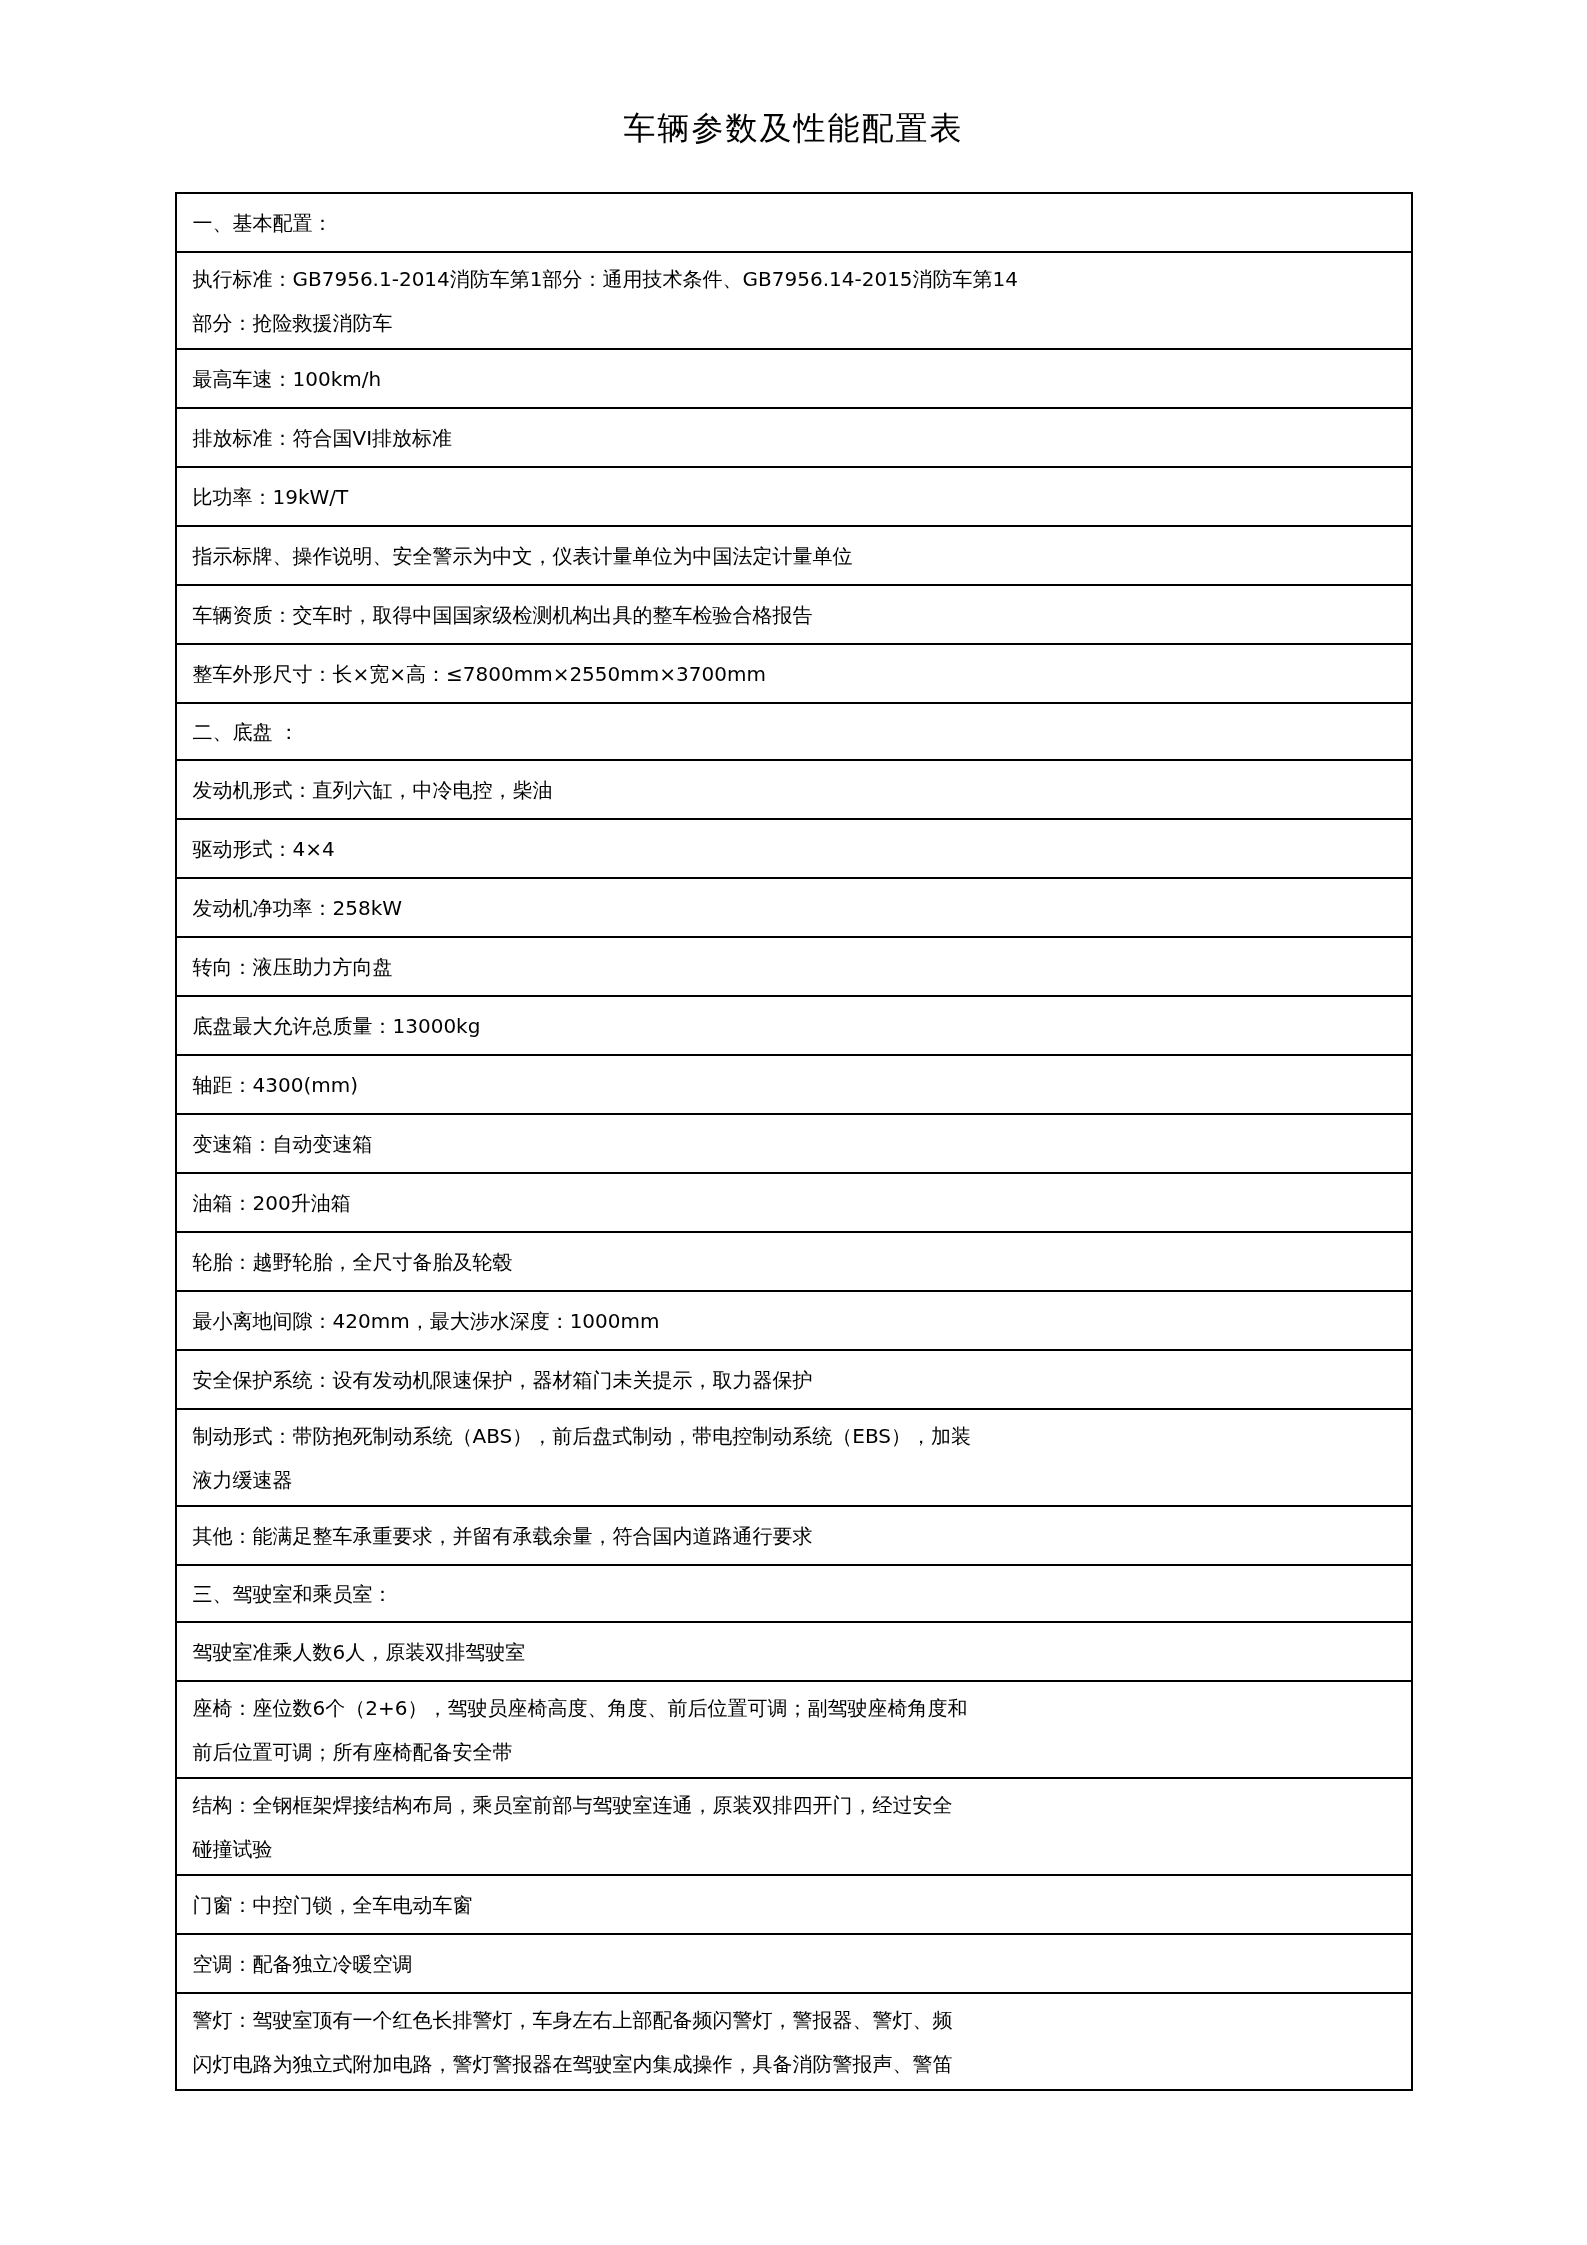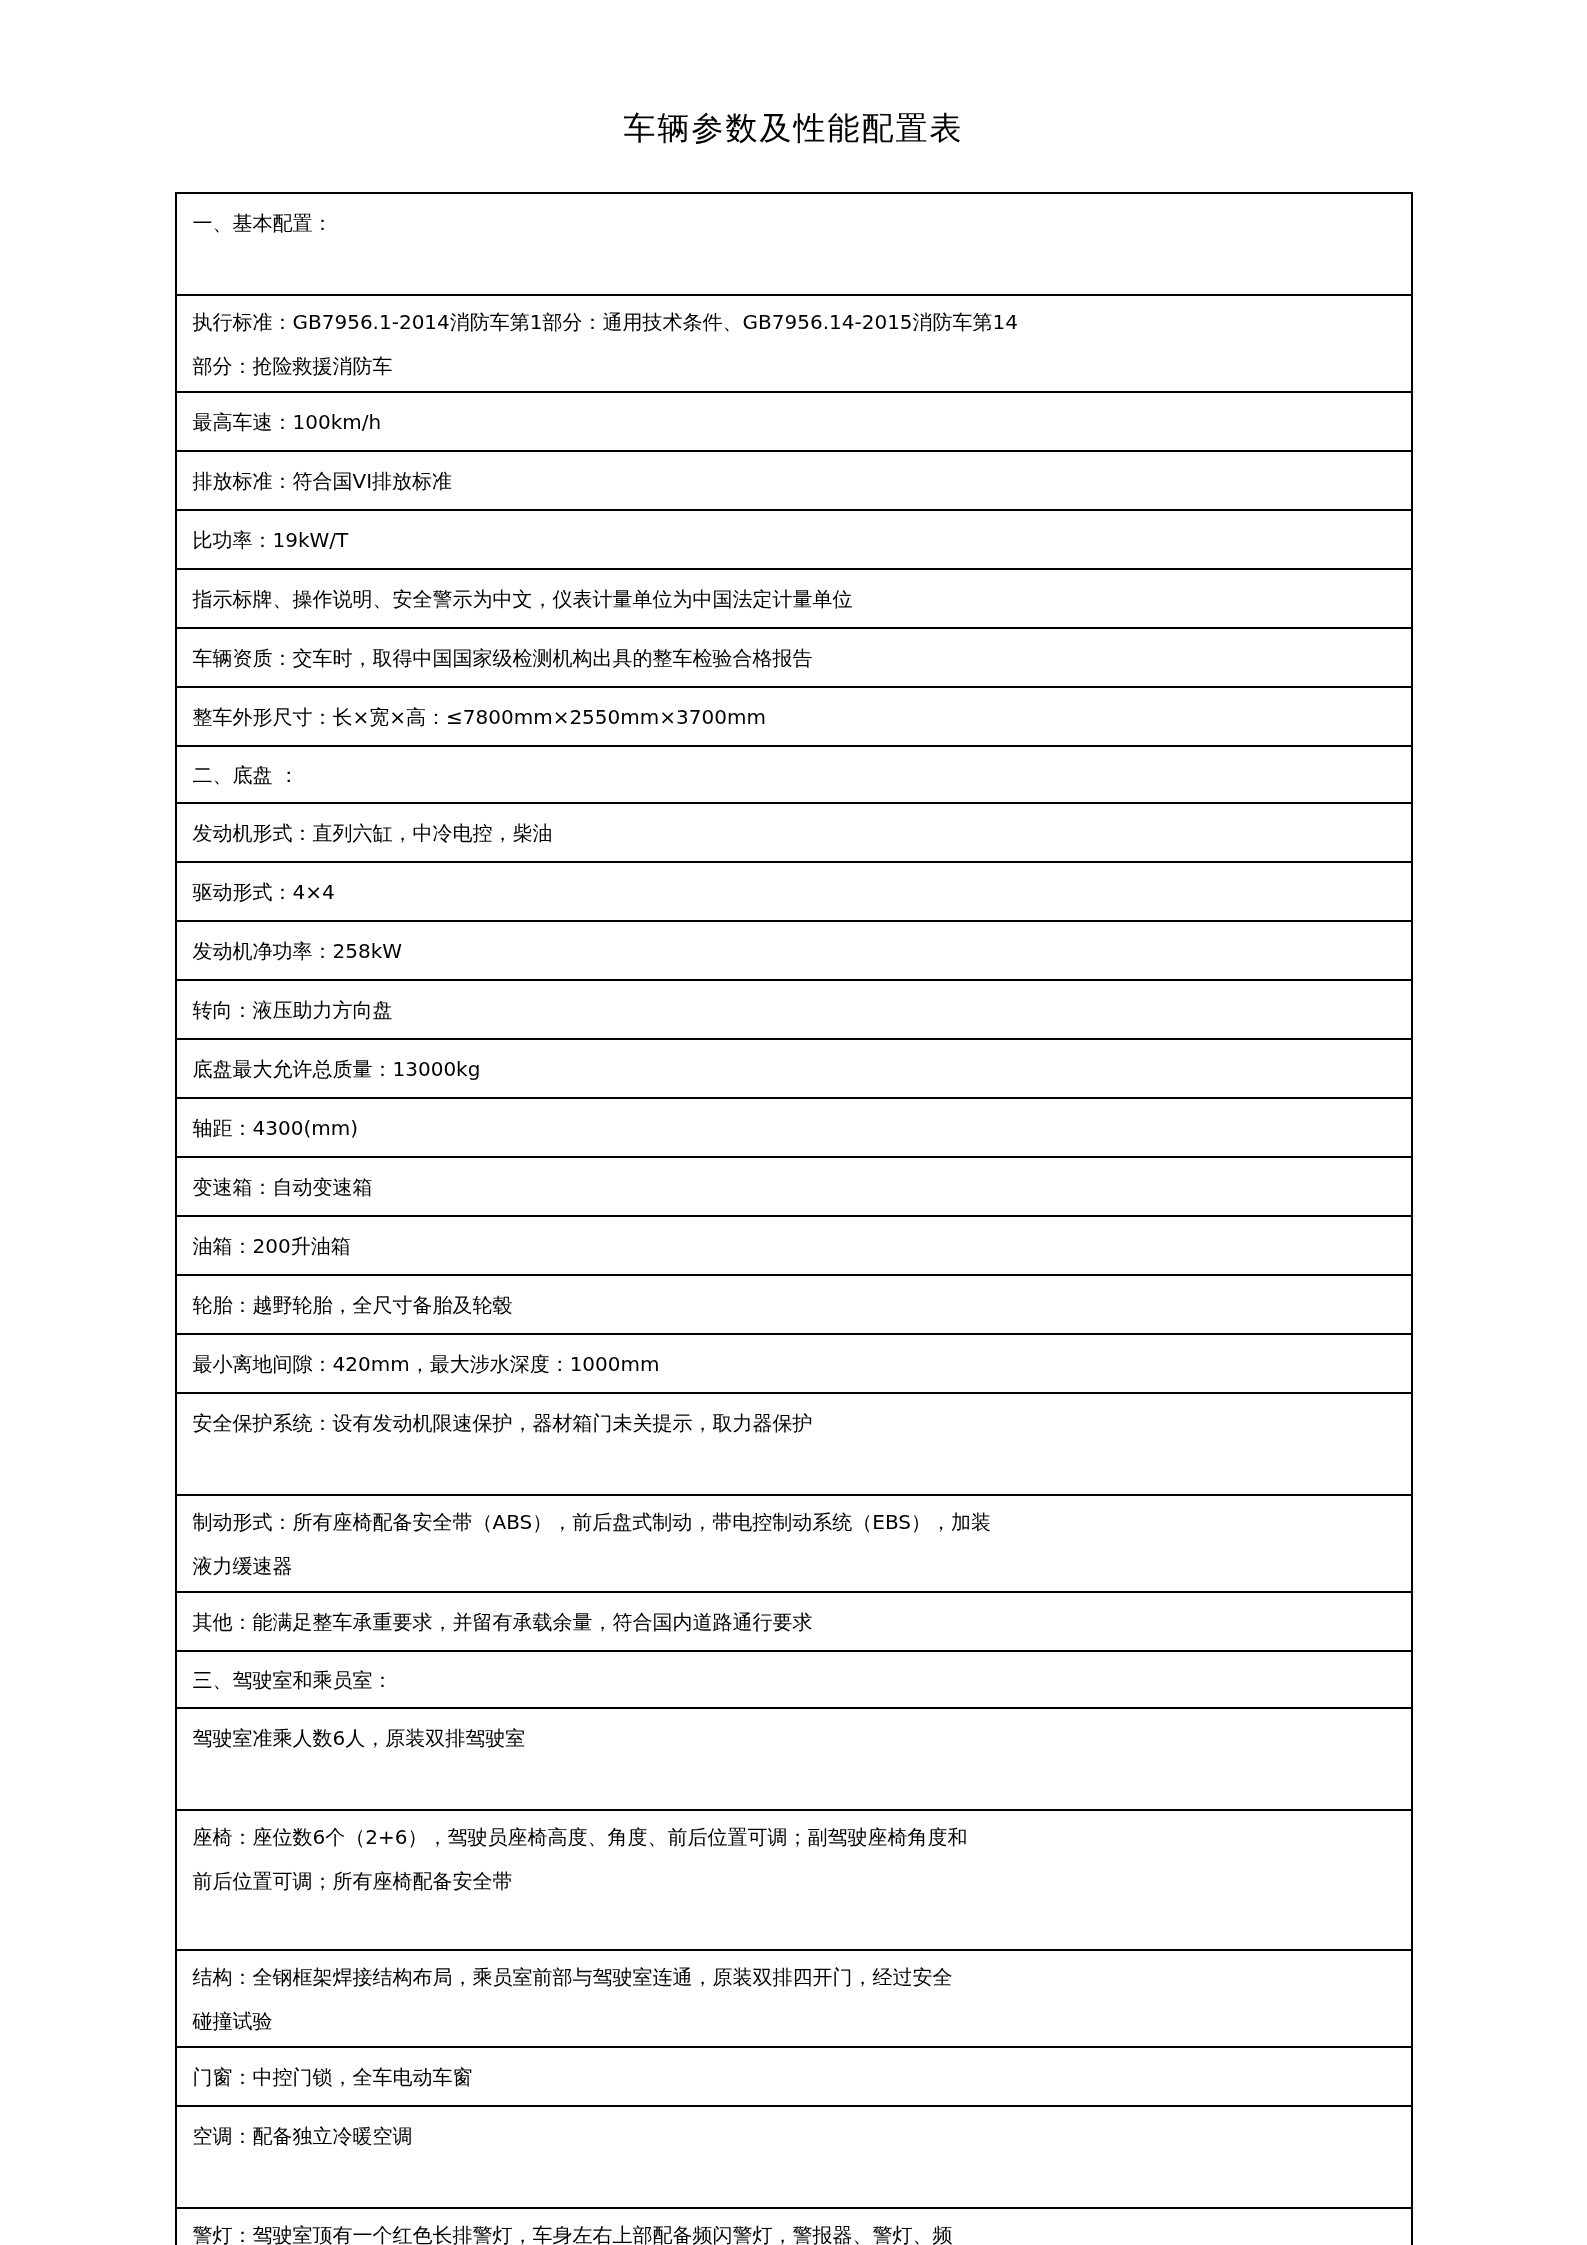--- a/index.html
+++ b/index.html
@@ -37,21 +37,21 @@
     padding: 0 16px 0 16px;
     font-size: 20px;
     line-height: 44px;
     white-space: pre-wrap;
     word-break: break-all;
     border-top: 2px solid #000000;
   }
   .row:first-child { border-top: none; }
   .r-hdr { height: 57px; }
   .r-1   { height: 59px; }
-  .r-2   { height: 97px; margin-top: 43px; }
+  .r-2   { height: 97px; }
 </style>
 </head>
 <body>
 
 <div class="page">
 
   <div class="doc-title">车辆参数及性能配置表</div>
 
   <div class="spec-table">
     <div class="row r-hdr">一、基本配置：</div>
@@ -68,21 +68,21 @@
     <div class="row r-1">驱动形式：4×4</div>
     <div class="row r-1">发动机净功率：258kW</div>
     <div class="row r-1">转向：液压助力方向盘</div>
     <div class="row r-1">底盘最大允许总质量：13000kg</div>
     <div class="row r-1">轴距：4300(mm)</div>
     <div class="row r-1">变速箱：自动变速箱</div>
     <div class="row r-1">油箱：200升油箱</div>
     <div class="row r-1">轮胎：越野轮胎，全尺寸备胎及轮毂</div>
     <div class="row r-1">最小离地间隙：420mm，最大涉水深度：1000mm</div>
     <div class="row r-1">安全保护系统：设有发动机限速保护，器材箱门未关提示，取力器保护</div>
-    <div class="row r-2">制动形式：所有座椅配备安全带（ABS），前后盘式制动，带电控制动系统（EBS），加装
+    <div class="row r-2">制动形式：带防抱死制动系统（ABS），前后盘式制动，带电控制动系统（EBS），加装
 液力缓速器</div>
     <div class="row r-1">其他：能满足整车承重要求，并留有承载余量，符合国内道路通行要求</div>
     <div class="row r-hdr">三、驾驶室和乘员室：</div>
     <div class="row r-1">驾驶室准乘人数6人，原装双排驾驶室</div>
     <div class="row r-2">座椅：座位数6个（2+6），驾驶员座椅高度、角度、前后位置可调；副驾驶座椅角度和
 前后位置可调；所有座椅配备安全带</div>
     <div class="row r-2">结构：全钢框架焊接结构布局，乘员室前部与驾驶室连通，原装双排四开门，经过安全
 碰撞试验</div>
     <div class="row r-1">门窗：中控门锁，全车电动车窗</div>
     <div class="row r-1">空调：配备独立冷暖空调</div>

